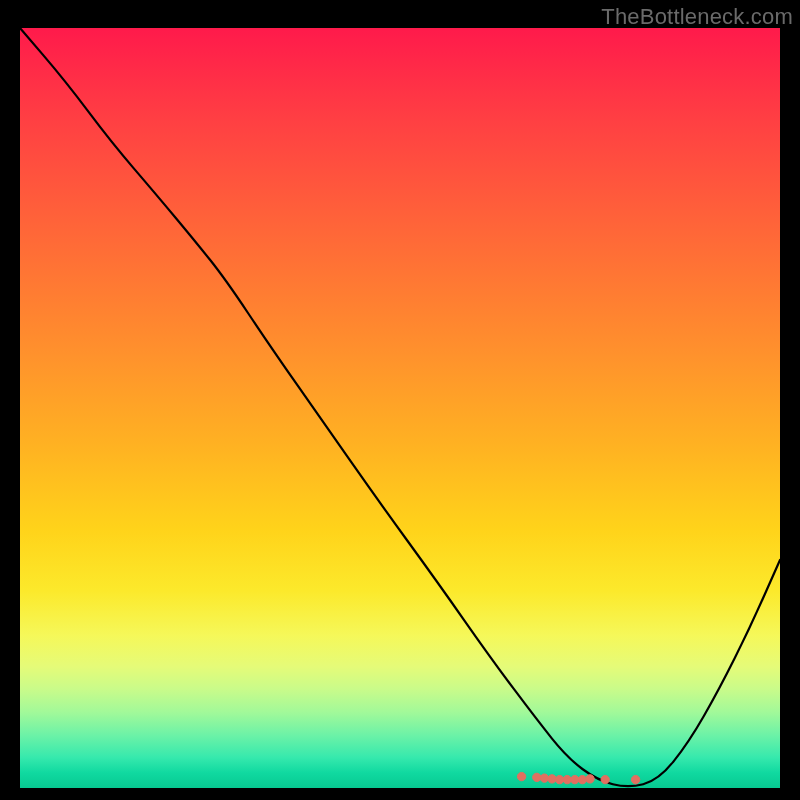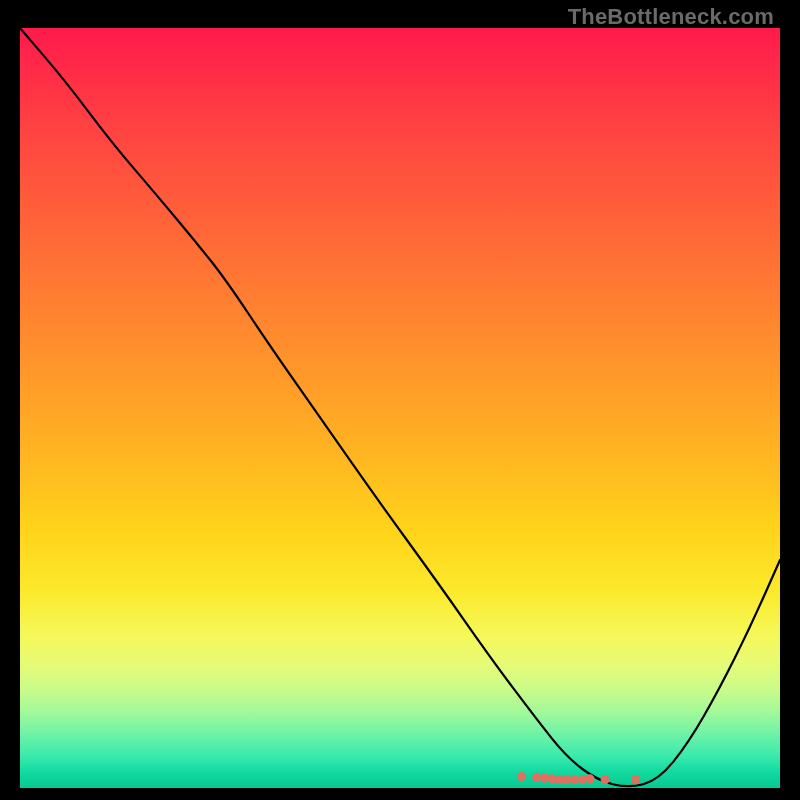--- a/index.html
+++ b/index.html
@@ -13,24 +13,24 @@
   }
   .frame {
     position: relative;
     width: 800px;
     height: 800px;
     background: #000;
   }
   .watermark {
     position: absolute;
     top: 4px;
-    right: 26px;
+    right: 7px;
     color: #6a6a6a;
     font-size: 22px;
-    font-weight: 700;
+    font-weight: 400;
     letter-spacing: 0.2px;
     z-index: 40;
   }
   .plot {
     position: absolute;
     left: 20px;
     top: 28px;
     width: 760px;
     height: 760px;
     background: linear-gradient(

